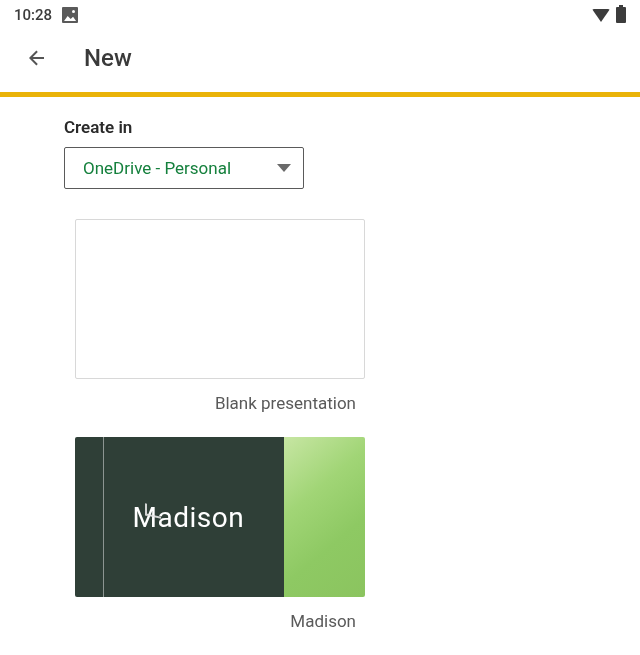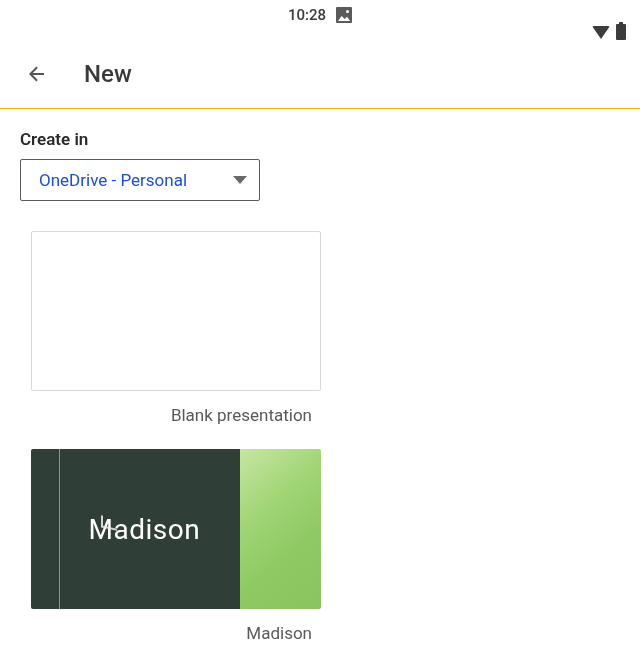--- a/index.html
+++ b/index.html
@@ -11,21 +11,20 @@
       overflow: hidden;
       color: #202020;
     }
     .status-bar {
       display: flex;
       align-items: center;
       padding: 6px 14px 4px 14px;
       font-size: 15px;
       font-weight: 500;
       color: #3c3c3c;
-      flex-direction: column;
     }
     .status-left { display: flex; align-items: center; gap: 10px; }
     .status-right { margin-left: auto; display: flex; align-items: center; gap: 6px; }
     .picture-icon {
       width: 16px; height: 16px;
       background: #5a5a5a;
       position: relative;
       border-radius: 1px;
     }
     .picture-icon::after {
@@ -62,57 +61,58 @@
       position: absolute;
       top: -2px; left: 3px;
       width: 4px; height: 2px;
       background: #3c3c3c;
     }
     .app-bar {
       display: flex;
       align-items: center;
       padding: 16px 20px 20px 24px;
       gap: 34px;
-      border-bottom: 1px solid #eab308;
+      border-bottom: 5px solid #eab308;
     }
     .back-arrow {
       width: 26px; height: 26px;
       display: flex;
       align-items: center;
       justify-content: center;
       cursor: pointer;
     }
     .page-title {
       font-size: 24px;
       font-weight: 500;
       color: #3a3a3a;
     }
     .content {
       padding: 20px 20px 0 20px;
+      margin-left: 44px;
     }
     .create-in-label {
       font-size: 17px;
       font-weight: 600;
       color: #2a2a2a;
       margin-bottom: 10px;
     }
     .dropdown {
       display: inline-flex;
       align-items: center;
       border: 1.5px solid #5a5a5a;
       padding: 10px 12px 10px 18px;
       border-radius: 2px;
       cursor: pointer;
       gap: 26px;
       min-width: 240px;
       justify-content: space-between;
     }
     .dropdown-label {
       font-size: 17px;
-      color: #1d4ed8;
+      color: #15803d;
     }
     .dropdown-caret {
       width: 0; height: 0;
       border-left: 7px solid transparent;
       border-right: 7px solid transparent;
       border-top: 8px solid #6a6a6a;
     }
     .template-list {
       margin-top: 30px;
     }

